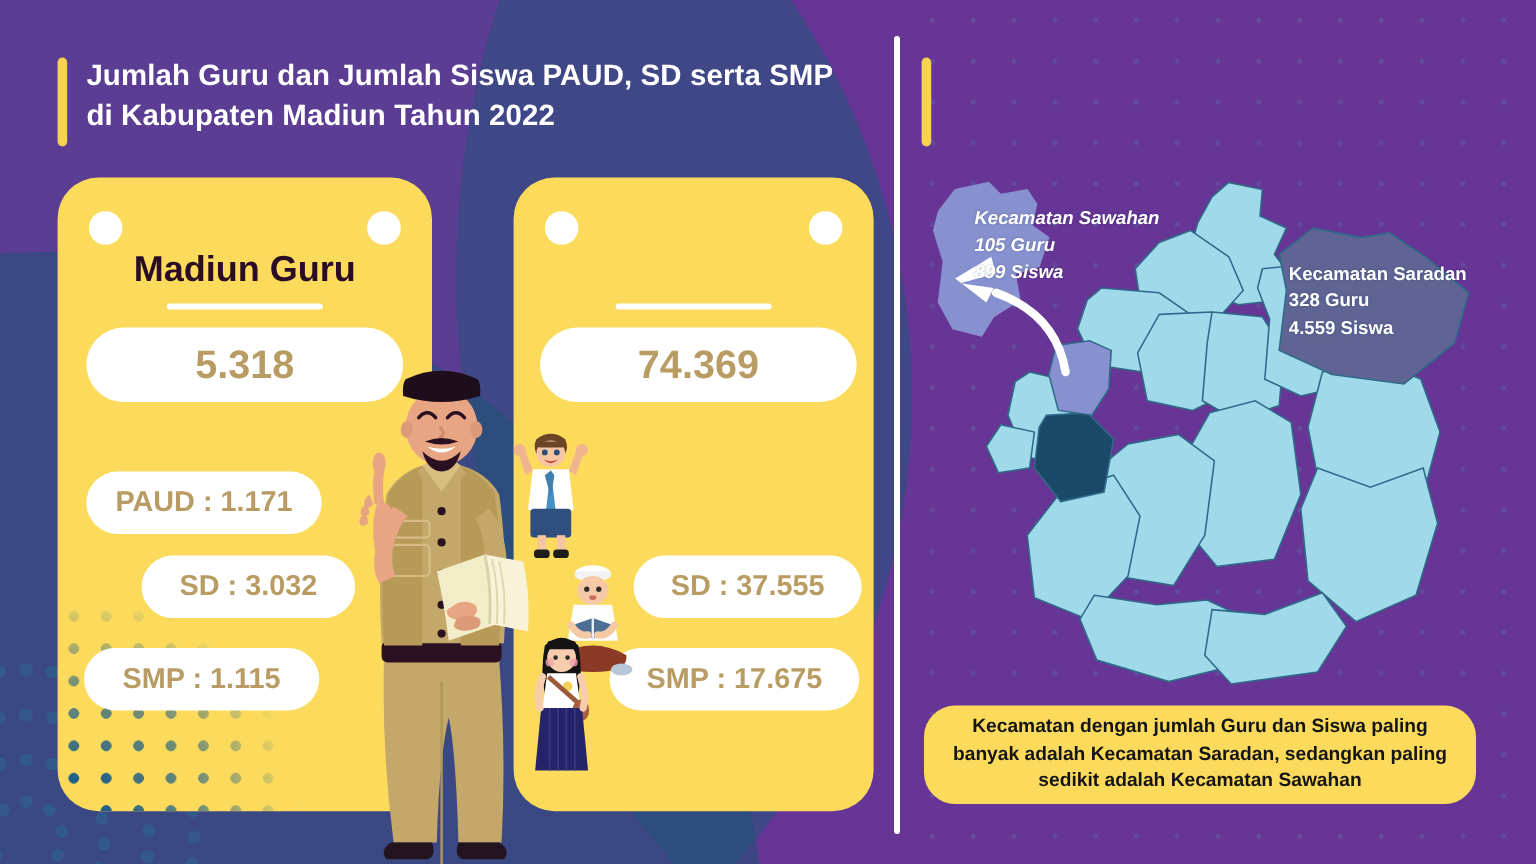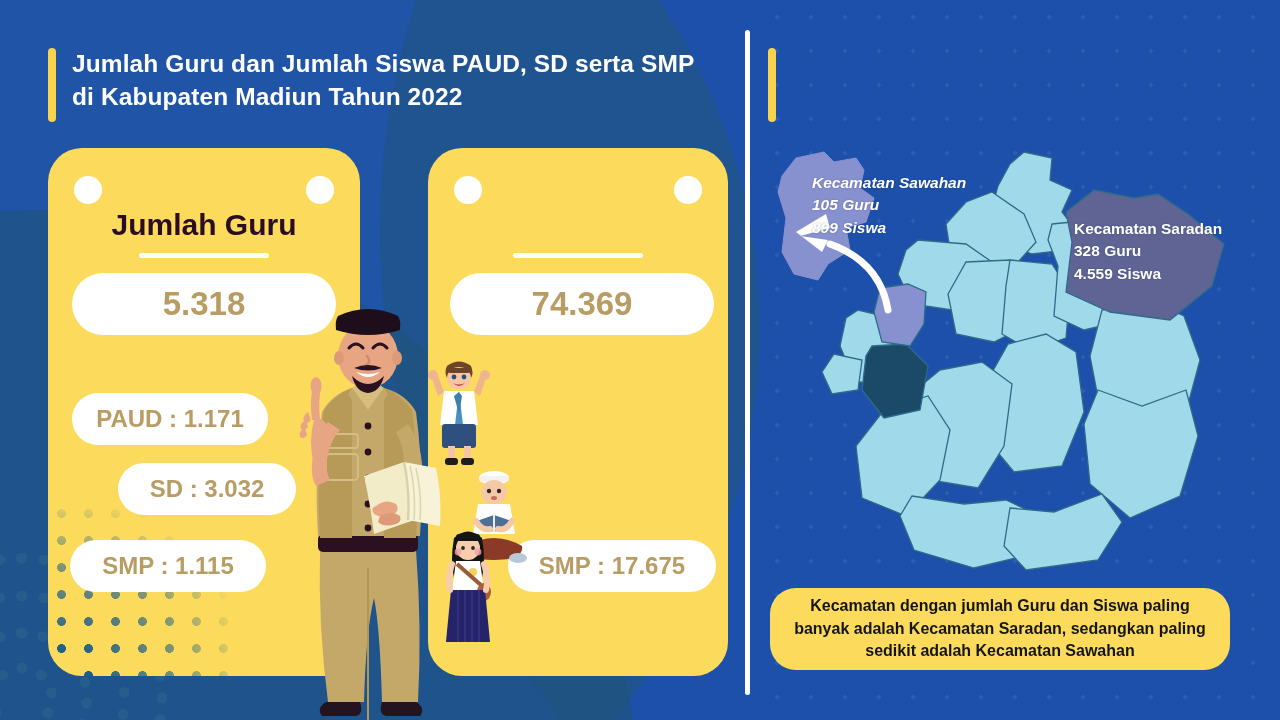--- a/index.html
+++ b/index.html
@@ -9,21 +9,21 @@
     height: 720px;
     overflow: hidden;
     font-family: "Liberation Sans", sans-serif;
     background: #1b4a68;
   }
 
   #stage {
     position: relative;
     width: 1280px;
     height: 720px;
-    background: #1d4ed8;
+    background: #a21caf;
     overflow: hidden;
   }
 
   
   .bg-arc {
     position: absolute;
     border-radius: 50%;
     background: #215a7d;
     opacity: 0.55;
   }
@@ -217,33 +217,34 @@
   </div>
 
   <div class="title-block" id="title-right">
     <div class="title-bar"></div>
   </div>
 
   <div class="stat-card" id="card-guru">
     <div class="card-dots"></div>
     <div class="card-notch left"></div>
     <div class="card-notch right"></div>
-    <div class="card-title">Jumlah Guru</div>
+    <div class="card-title">Madiun Guru</div>
     <div class="card-rule"></div>
     <div class="pill total" id="guru-total">5.318</div>
     <div class="pill level" id="guru-paud">PAUD : 1.171</div>
     <div class="pill level" id="guru-sd">SD : 3.032</div>
     <div class="pill level" id="guru-smp">SMP : 1.115</div>
   </div>
 
   <div class="stat-card" id="card-siswa">
     <div class="card-notch left"></div>
     <div class="card-notch right"></div>
     <div class="card-rule"></div>
     <div class="pill total" id="siswa-total">74.369</div>
+    <div class="pill level" id="siswa-sd">SD : 37.555</div>
     <div class="pill level" id="siswa-smp">SMP : 17.675</div>
   </div>
 
   <div id="students-group">
     <svg viewBox="0 0 160 290" width="160" height="290">
 
       <g>
         <path d="M18 44 L12 26 L18 24 L24 40 Z" fill="#f0b58f"></path>
         <path d="M60 44 L66 26 L60 24 L54 40 Z" fill="#f0b58f"></path>
         <circle cx="13" cy="23" r="5" fill="#f0b58f"></circle>

